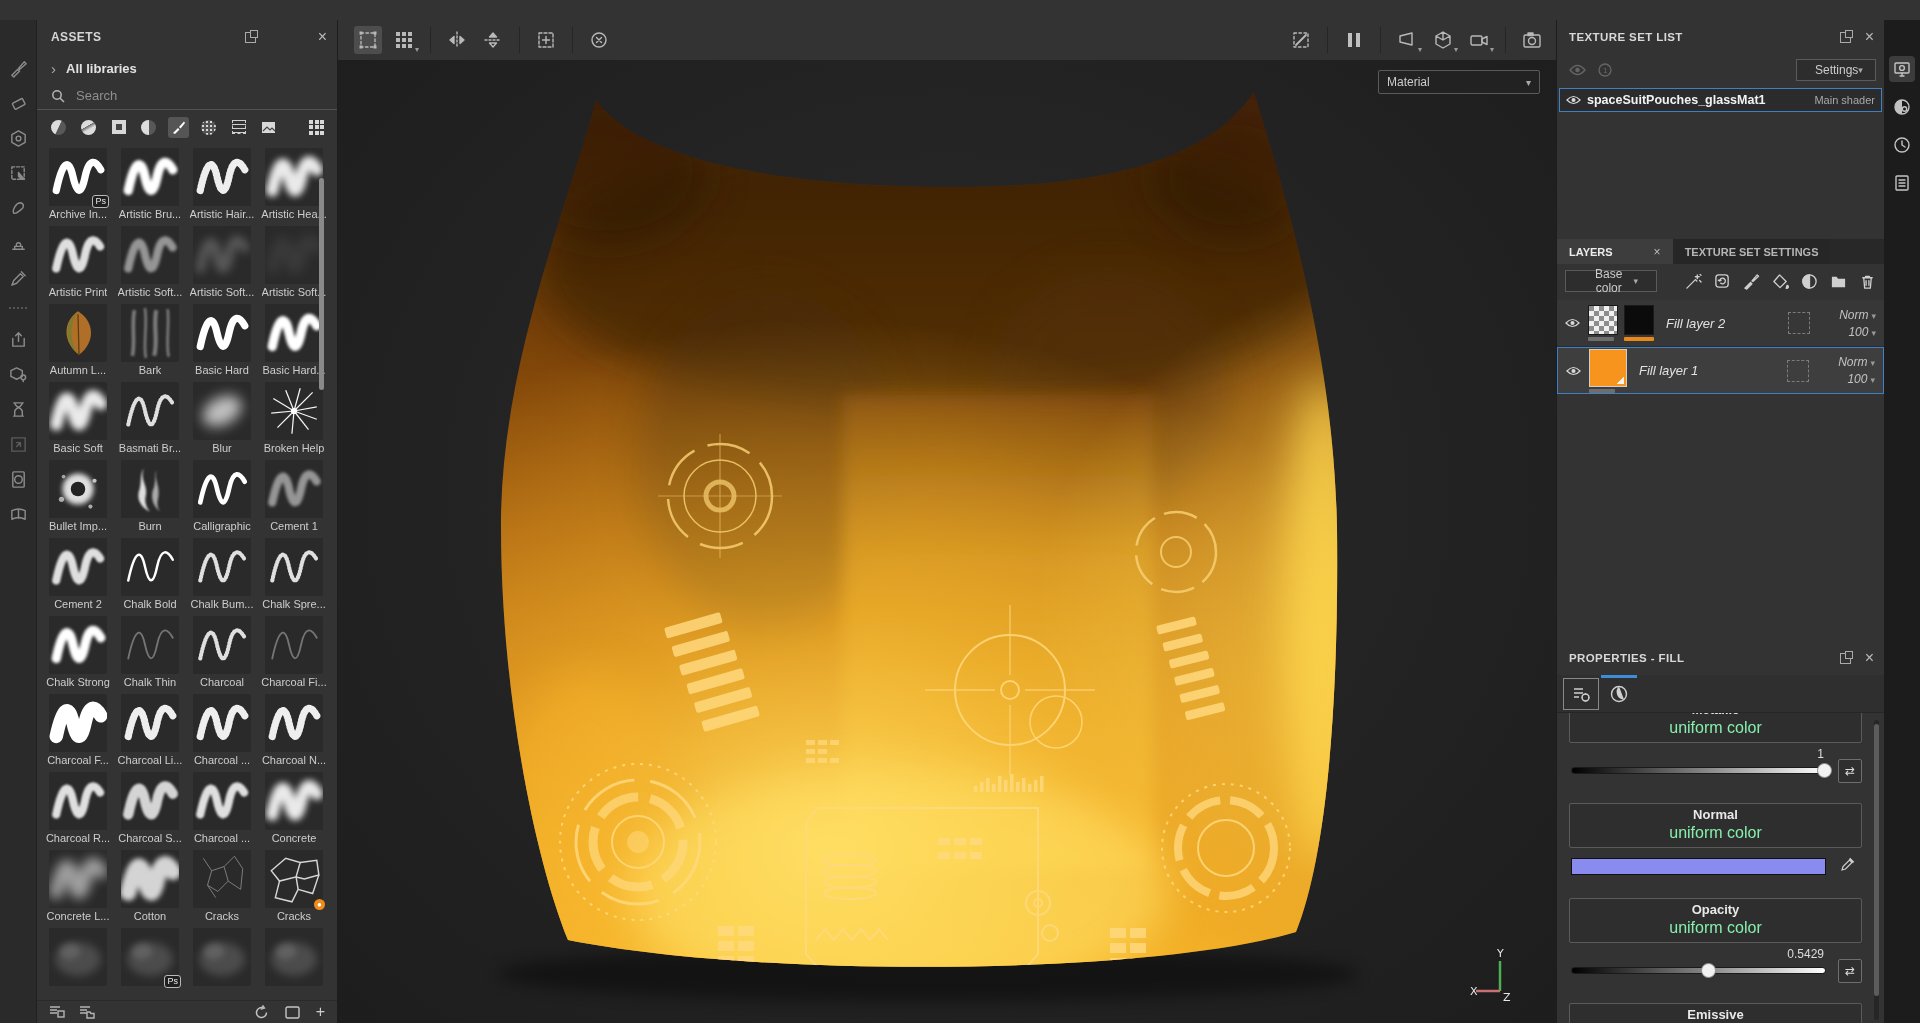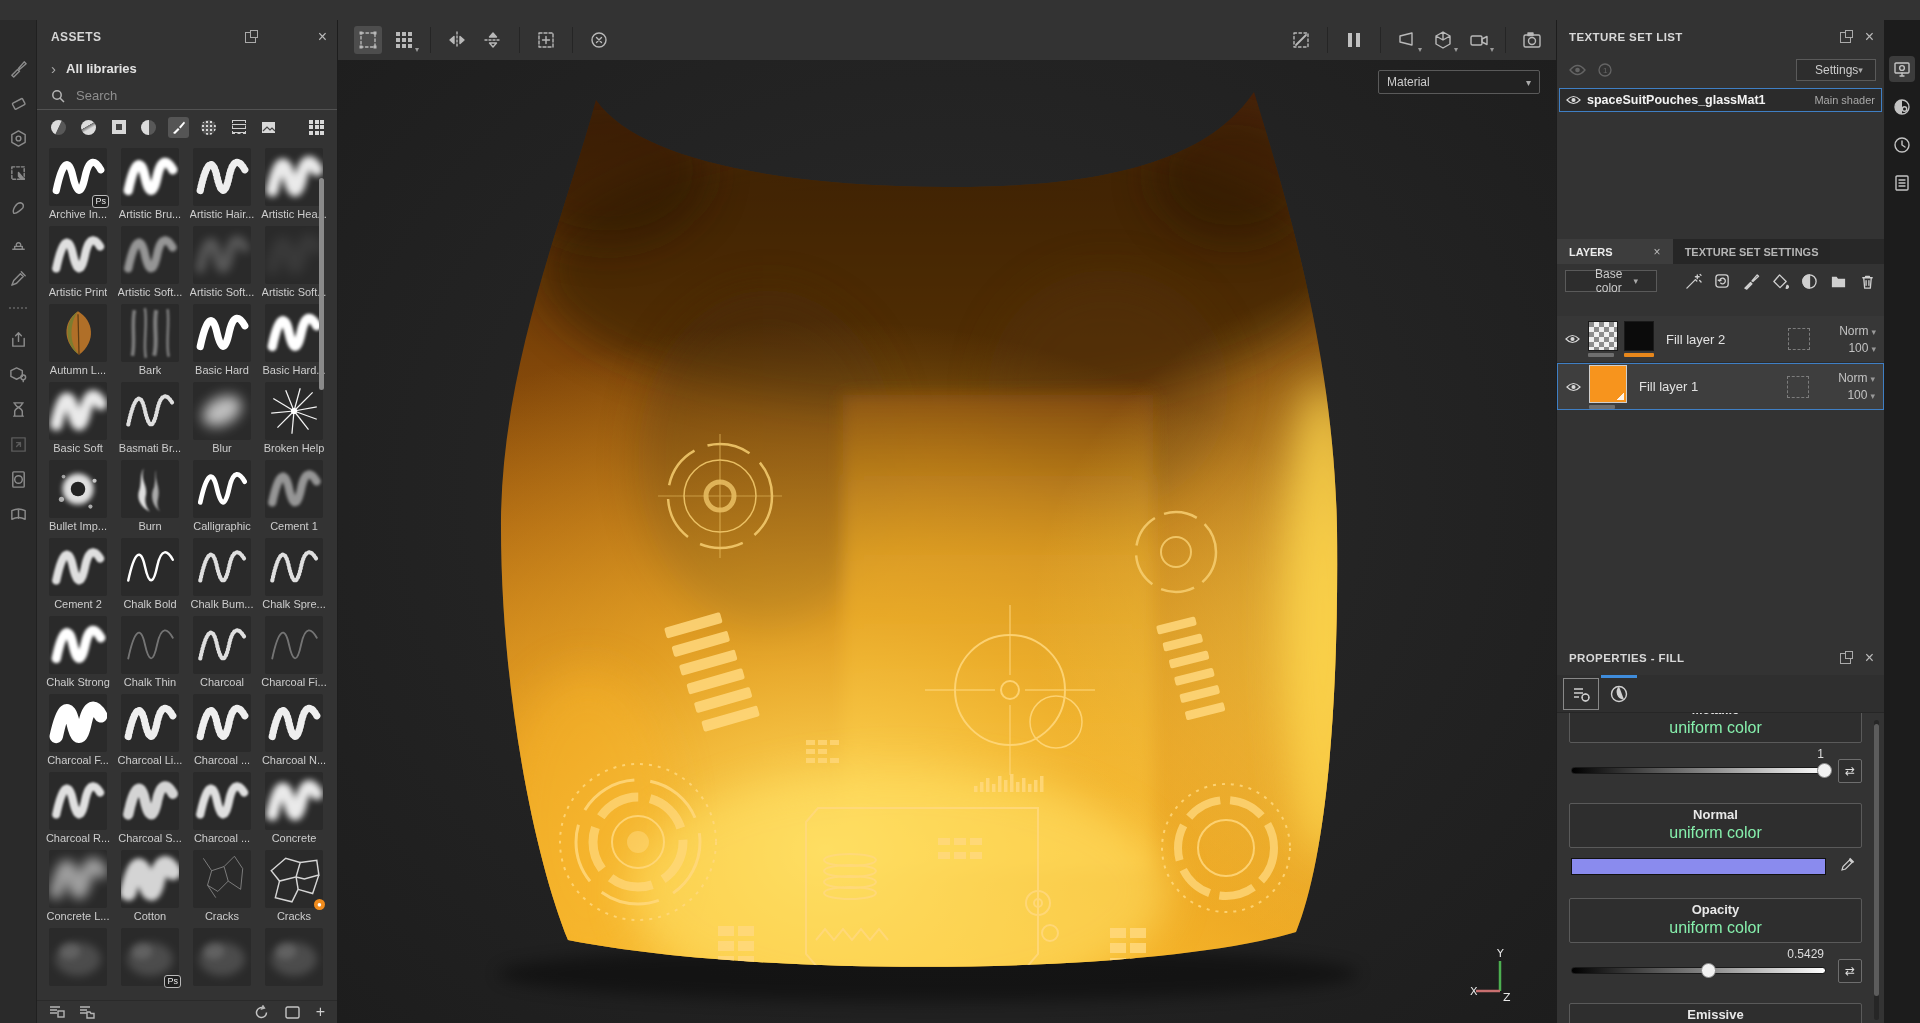--- a/index.html
+++ b/index.html
@@ -116,21 +116,21 @@
   #tsl-row .ts-shader{font-size:11px;color:#a8a8a8;}
   #layers-tabs{position:absolute;top:219px;left:0;width:100%;height:25px;background:#282828;display:flex;}
   .ltab{display:flex;align-items:center;padding:0 12px;font-size:11px;font-weight:bold;gap:32px;}
   .ltab.active{background:#3d3d3d;color:#ececec;}
   .ltab.inactive{background:#262626;color:#b5b5b5;}
   .ltab .tab-x{margin-left:9px;font-size:12px;color:#bbb;font-weight:normal;}
   #layers-toolbar{position:absolute;top:244px;left:0;width:100%;height:34px;background:#333;display:flex;align-items:center;padding:0 8px;text-align:center;}
   #layers-toolbar .dd-box{margin-left:0;width:92px;}
   .lt-icons{margin-left:auto;display:flex;gap:12px;align-items:center;}
   .lt-icons svg{width:17px;height:17px;stroke:#cfcfcf;fill:none;stroke-width:1.4;stroke-linecap:round;stroke-linejoin:round;}
-  #layer-rows{position:absolute;top:296px;left:0;width:100%;}
+  #layer-rows{position:absolute;top:280px;left:0;width:100%;font-style:italic;}
   .layer-row{position:relative;height:47px;background:#373737;border-bottom:1px solid #2b2b2b;display:flex;align-items:center;padding:0 8px;}
   .layer-row.selected{background:#3e3e3e;border:1px solid #3f7fc4;}
   .l-eye{margin-right:8px;}
   .tcol{display:flex;flex-direction:column;align-items:flex-start;margin-right:6px;}
   .thumb-sm{width:30px;height:30px;border:1px solid #1a1a1a;}
   .thumb-checker{background:conic-gradient(#f0f0f0 25%,#8d8d8d 0 50%,#f0f0f0 0 75%,#8d8d8d 0) 0 0/10px 10px;}
   .thumb-black{background:#0b0b0b;}
   .thumb-color{width:38px;height:38px;border:1px solid #cfcfcf;position:relative;}
   .thumb-color:after{content:"";position:absolute;right:2px;bottom:2px;width:7px;height:7px;
      background:linear-gradient(135deg,transparent 45%,#fff 45%);opacity:.9;}

